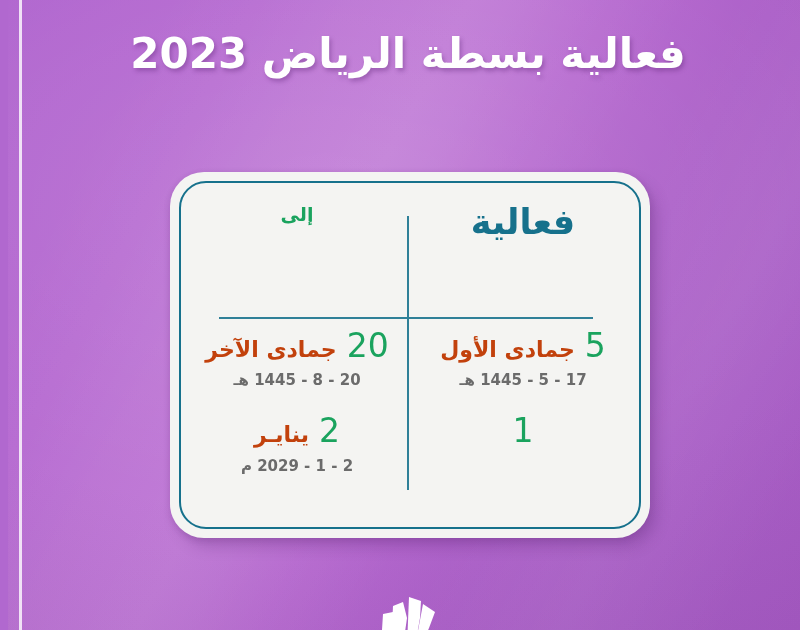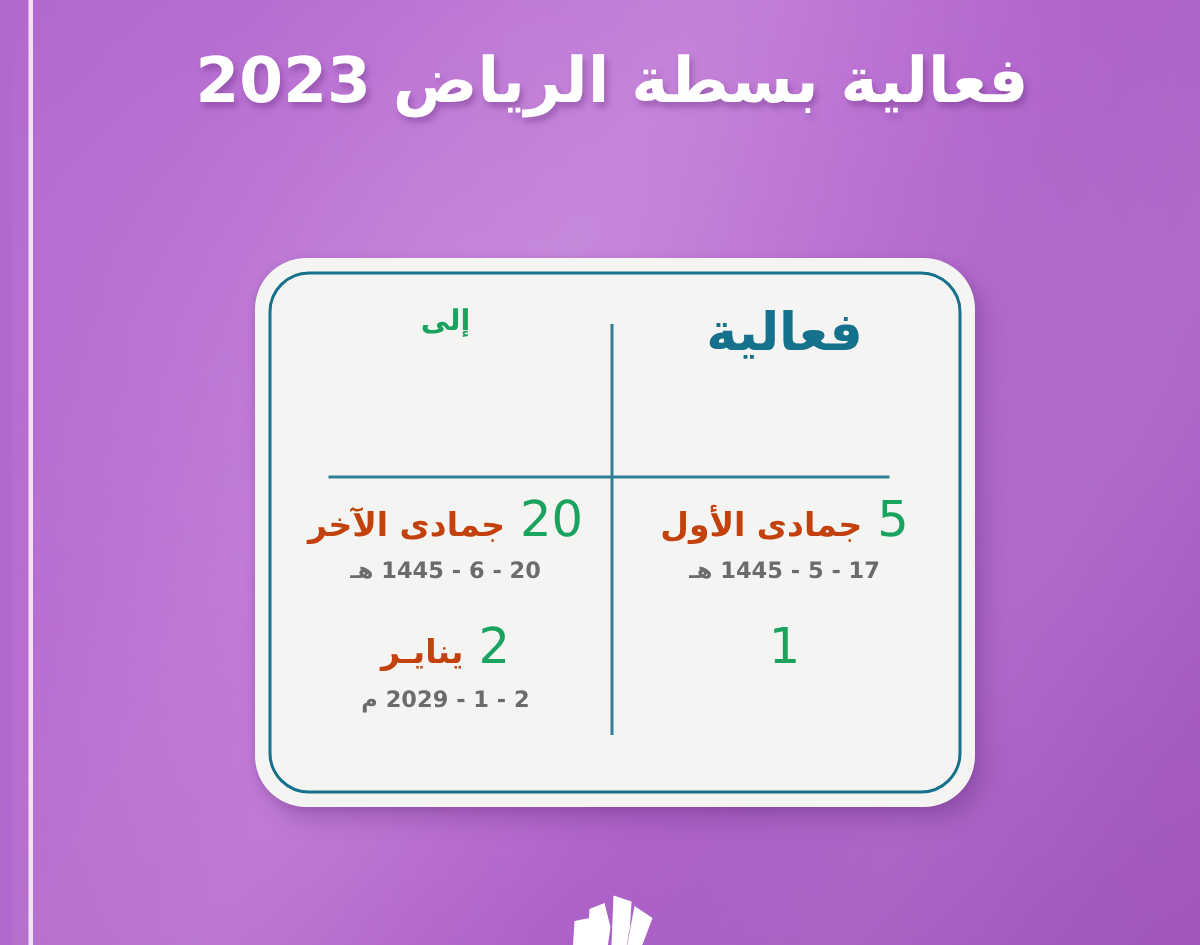--- a/index.html
+++ b/index.html
@@ -247,21 +247,21 @@
 
     <div class="quad left top">
       <div class="label">إلى</div>
     </div>
 
     <div class="quad left bottom">
       <div class="date-line">
         <span class="daynum">20</span>
         <span class="monthname">جمادى الآخر</span>
       </div>
-      <div class="numeric">20 - 6 - 1445 هـ</div>
+      <div class="numeric">20 - 8 - 1445 هـ</div>
 
       <div class="spacer-block"></div>
 
       <div class="date-line">
         <span class="daynum">2</span>
         <span class="monthname">ينايـر</span>
       </div>
       <div class="numeric">2 - 1 - 2029 م</div>
     </div>
 

